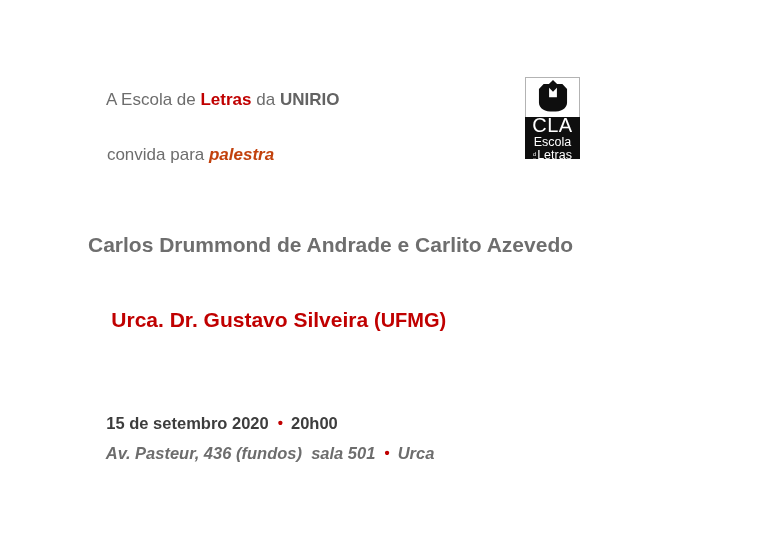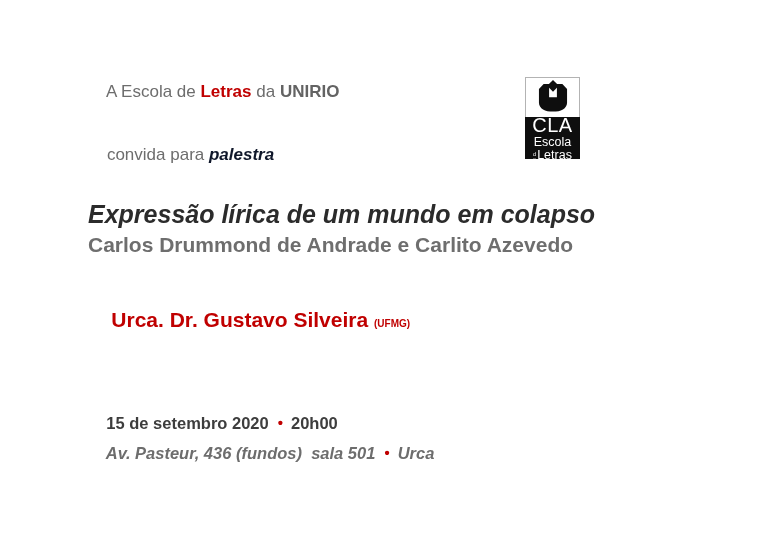--- a/index.html
+++ b/index.html
@@ -20,21 +20,21 @@
   
   .intro-line {
     left: 88px;
     font-size: 17px;
     line-height: 1;
     color: #6d6d6d;
     white-space: pre;
   }
   .intro-line .hl-red { color: #c00000; font-weight: bold; }
   .intro-line .org { color: #636363; font-weight: bold; }
-  .intro-line .hl-dark { color: #0f172a; font-weight: bold; font-style: italic; }
+  .intro-line .hl-dark { color: #c2410c; font-weight: bold; font-style: italic; }
 
   
   .logo {
     left: 525px;
     top: 77px;
     width: 55px;
     height: 93px;
   }
   .logo-top {
     box-sizing: border-box;
@@ -108,21 +108,21 @@
   }
   .speaker-line {
     left: 88px;
     top: 288px;
     font-size: 21px;
     line-height: 1;
     font-weight: bold;
     color: #c00000;
     white-space: pre;
   }
-  .speaker-affiliation { font-size: 10px; }
+  .speaker-affiliation { font-size: 20px; }
   .mediation-line {
     left: 88px;
     top: 329px;
     font-size: 14.5px;
     line-height: 1;
     font-weight: bold;
     color: #6d6d6d;
   }
   .date-line {
     left: 88px;
@@ -149,21 +149,21 @@
     position: relative;
     top: -1px;
     margin: 0 8px 0 9px;
   }
 </style>
 </head>
 <body>
 
 <div class="canvas">
 
-  <div class="abs intro-line" style="top:66px;">
+  <div class="abs intro-line" style="top:74px;">
     <span>A Escola de </span><span class="hl-red">Letras</span><span> da </span><span class="org">UNIRIO</span>
   </div>
 
   <div class="abs intro-line" style="top:129px;">
     <span>convida para </span><span class="hl-dark">palestra</span>
   </div>
 
   <div class="abs logo">
     <div class="logo-top">
       <span>
@@ -179,21 +179,20 @@
       <span class="logo-letters-row">
         <span class="logo-de">
           <span>d</span>
           <span>e</span>
         </span>
         <span class="logo-letters">Letras</span>
       </span>
     </div>
   </div>
 
-  <div class="abs event-title">Expressão lírica de um mundo em colapso</div>
 
   <div class="abs event-subtitle">Carlos Drummond de Andrade e Carlito Azevedo</div>
 
   <div class="abs speaker-line">
     <span>Urca. Dr. Gustavo Silveira </span><span class="speaker-affiliation">(UFMG)</span>
   </div>
 
 
   <div class="abs date-line">
     <span>15 de setembro 2020</span><span class="red-bullet">•</span><span>20h00</span>

